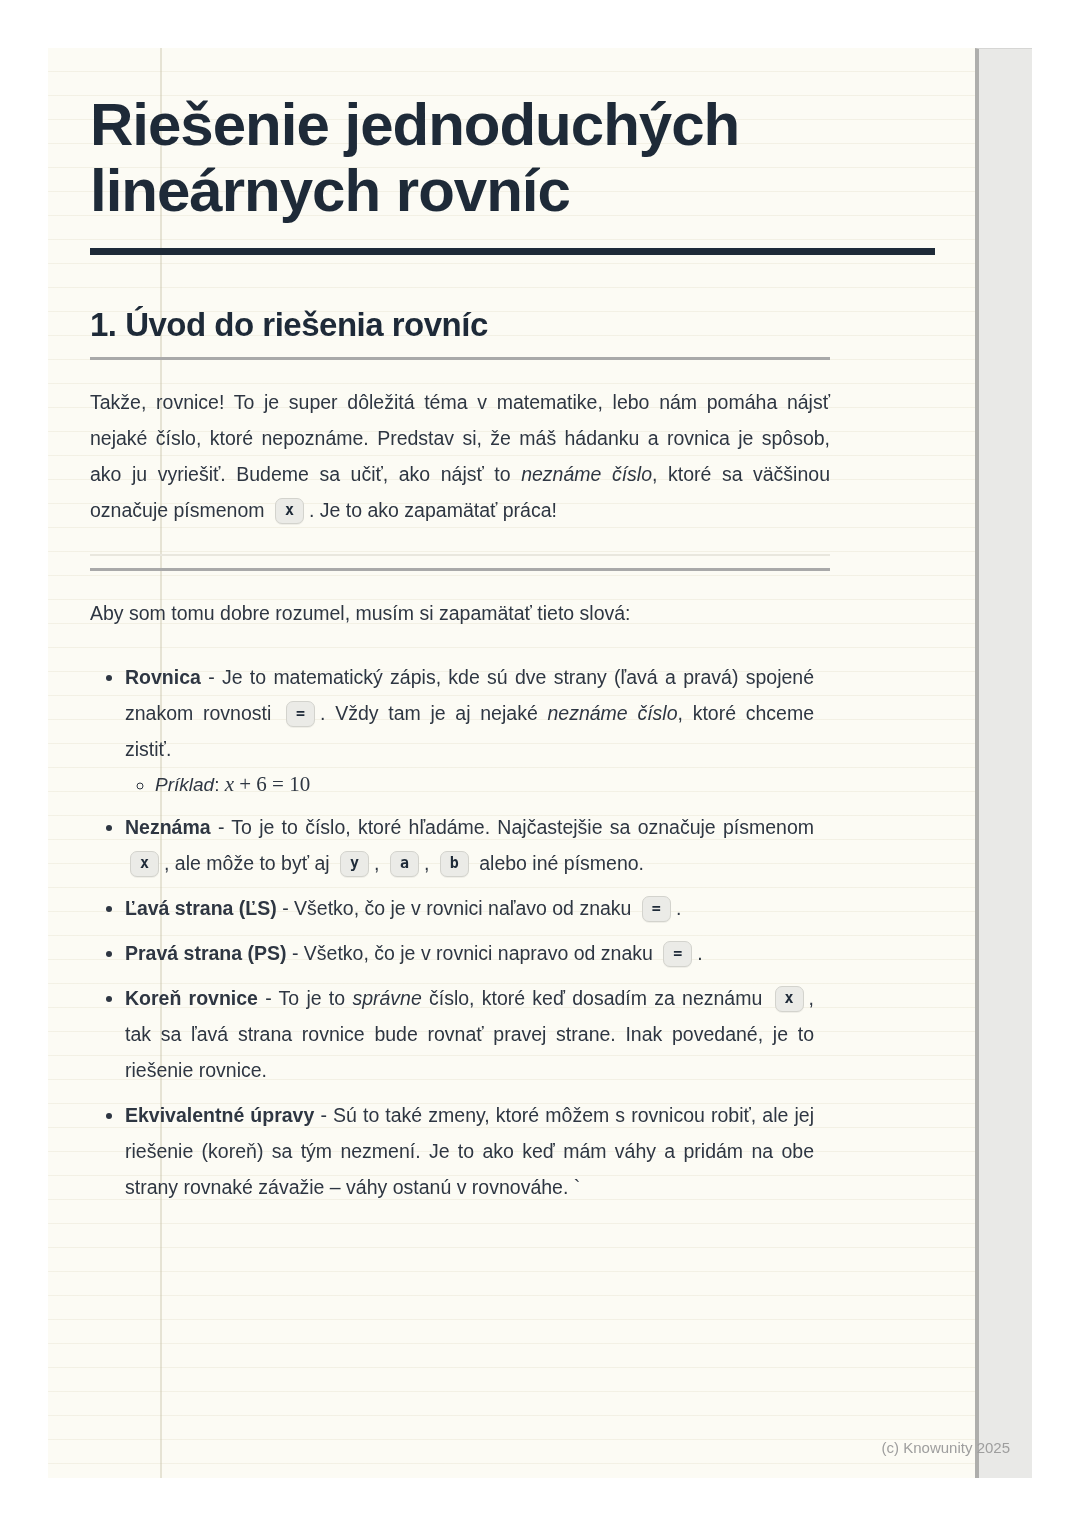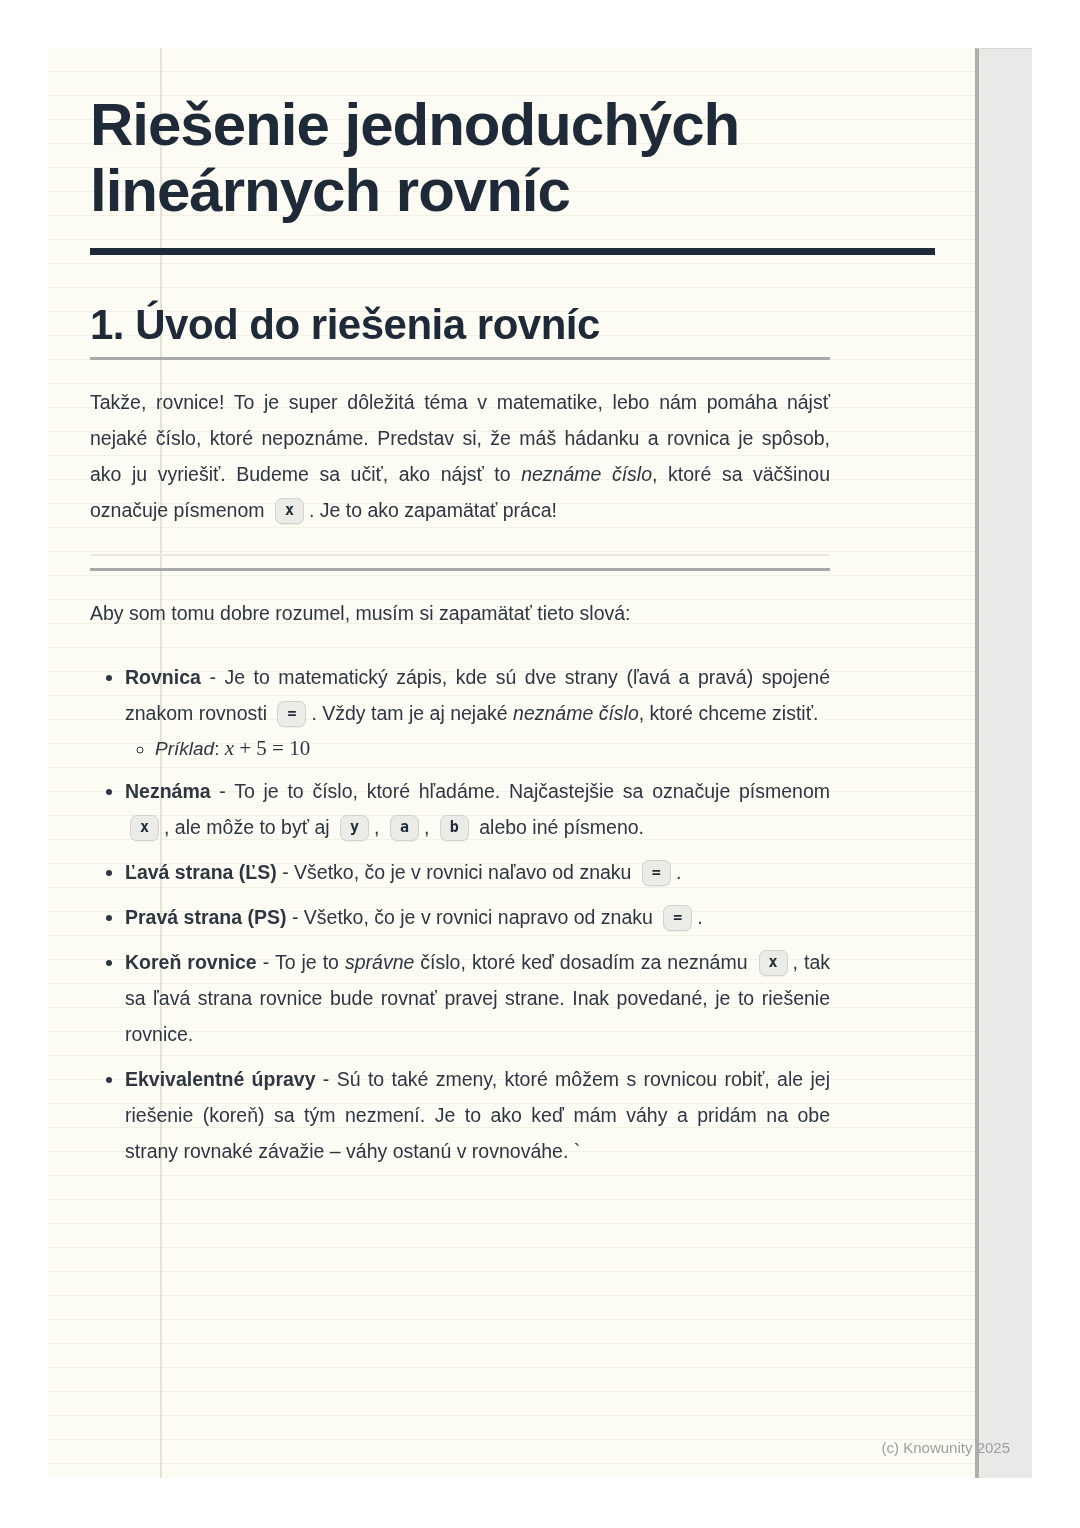--- a/index.html
+++ b/index.html
@@ -52,21 +52,21 @@
     font-size:60px;line-height:66px;font-weight:bold;
     letter-spacing:-1px;
     color:var(--heading_color);
   }
   .title-rule{
     width:845px;height:7px;margin-top:24px;
     background:var(--heading_color);
   }
   h2{
     margin:50px 0 0 0;
-    font-size:42px;line-height:40px;font-weight:bold;
+    font-size:33px;line-height:40px;font-weight:bold;
     letter-spacing:-0.5px;
     color:var(--heading_color);
   }
   .h2-rule{
     width:740px;height:3px;margin-top:12px;
     background:var(--rule_gray);
   }
   .body-par{
     margin:24px 0 0 0;
     font-size:19.5px;line-height:36px;
@@ -76,21 +76,21 @@
   .section-divider{
     width:740px;height:2px;margin-top:26px;
     background:var(--divider_color);
   }
   .intro-line{
     margin:24px 0 0 0;
     font-size:19.5px;line-height:36px;
     color:var(--body_color);
   }
   ul.terms{
-    margin:28px 0 0 0;padding:0 0 0 35px;
+    margin:28px 16px 0 0;padding:0 0 0 35px;
     list-style:disc;
   }
   ul.terms > li{
     margin:0 0 9px 0;
     font-size:19.5px;line-height:36px;
     text-align:justify;
     color:var(--body_color);
   }
   ul.sub-list{
     margin:2px 0 0 0;padding:0 0 0 30px;
@@ -148,21 +148,21 @@
       <p class="body-par"><span>Takže, rovnice! To je super dôležitá téma v matematike, lebo nám pomáha nájsť nejaké číslo, ktoré nepoznáme. Predstav si, že máš hádanku a rovnica je spôsob, ako ju vyriešiť. Budeme sa učiť, ako nájsť to </span><em>neznáme číslo</em><span>, ktoré sa väčšinou označuje písmenom </span><kbd class="key">x</kbd><span>. Je to ako zapamätať práca!</span></p>
     </section>
 
     <div class="section-divider"></div>
 
     <section>
       <div class="h2-rule"></div>
       <p class="intro-line">Aby som tomu dobre rozumel, musím si zapamätať tieto slová:</p>
       <ul class="terms">
           <li><strong>Rovnica</strong><span> - Je to matematický zápis, kde sú dve strany (ľavá a pravá) spojené znakom rovnosti </span><kbd class="key">=</kbd><span>. Vždy tam je aj nejaké </span><em>neznáme číslo</em><span>, ktoré chceme zistiť.</span><ul class="sub-list">
-              <li><em>Príklad</em><span>: </span><span class="math mi">x</span><span class="math"> + 5 = 10</span></li>
+              <li><em>Príklad</em><span>: </span><span class="math mi">x</span><span class="math"> + 6 = 10</span></li>
             </ul></li>
           <li><strong>Neznáma</strong><span> - To je to číslo, ktoré hľadáme. Najčastejšie sa označuje písmenom </span><kbd class="key">x</kbd><span>, ale môže to byť aj </span><kbd class="key">y</kbd><span>, </span><kbd class="key">a</kbd><span>, </span><kbd class="key">b</kbd><span> alebo iné písmeno.</span></li>
           <li><strong>Ľavá strana (ĽS)</strong><span> - Všetko, čo je v rovnici naľavo od znaku </span><kbd class="key">=</kbd><span>.</span></li>
           <li><strong>Pravá strana (PS)</strong><span> - Všetko, čo je v rovnici napravo od znaku </span><kbd class="key">=</kbd><span>.</span></li>
           <li><strong>Koreň rovnice</strong><span> - To je to </span><em>správne</em><span> číslo, ktoré keď dosadím za neznámu </span><kbd class="key">x</kbd><span>, tak sa ľavá strana rovnice bude rovnať pravej strane. Inak povedané, je to riešenie rovnice.</span></li>
           <li><strong>Ekvivalentné úpravy</strong><span> - Sú to také zmeny, ktoré môžem s rovnicou robiť, ale jej riešenie (koreň) sa tým nezmení. Je to ako keď mám váhy a pridám na obe strany rovnaké závažie – váhy ostanú v rovnováhe. `</span></li>
         </ul>
     </section>
 
   </div>

